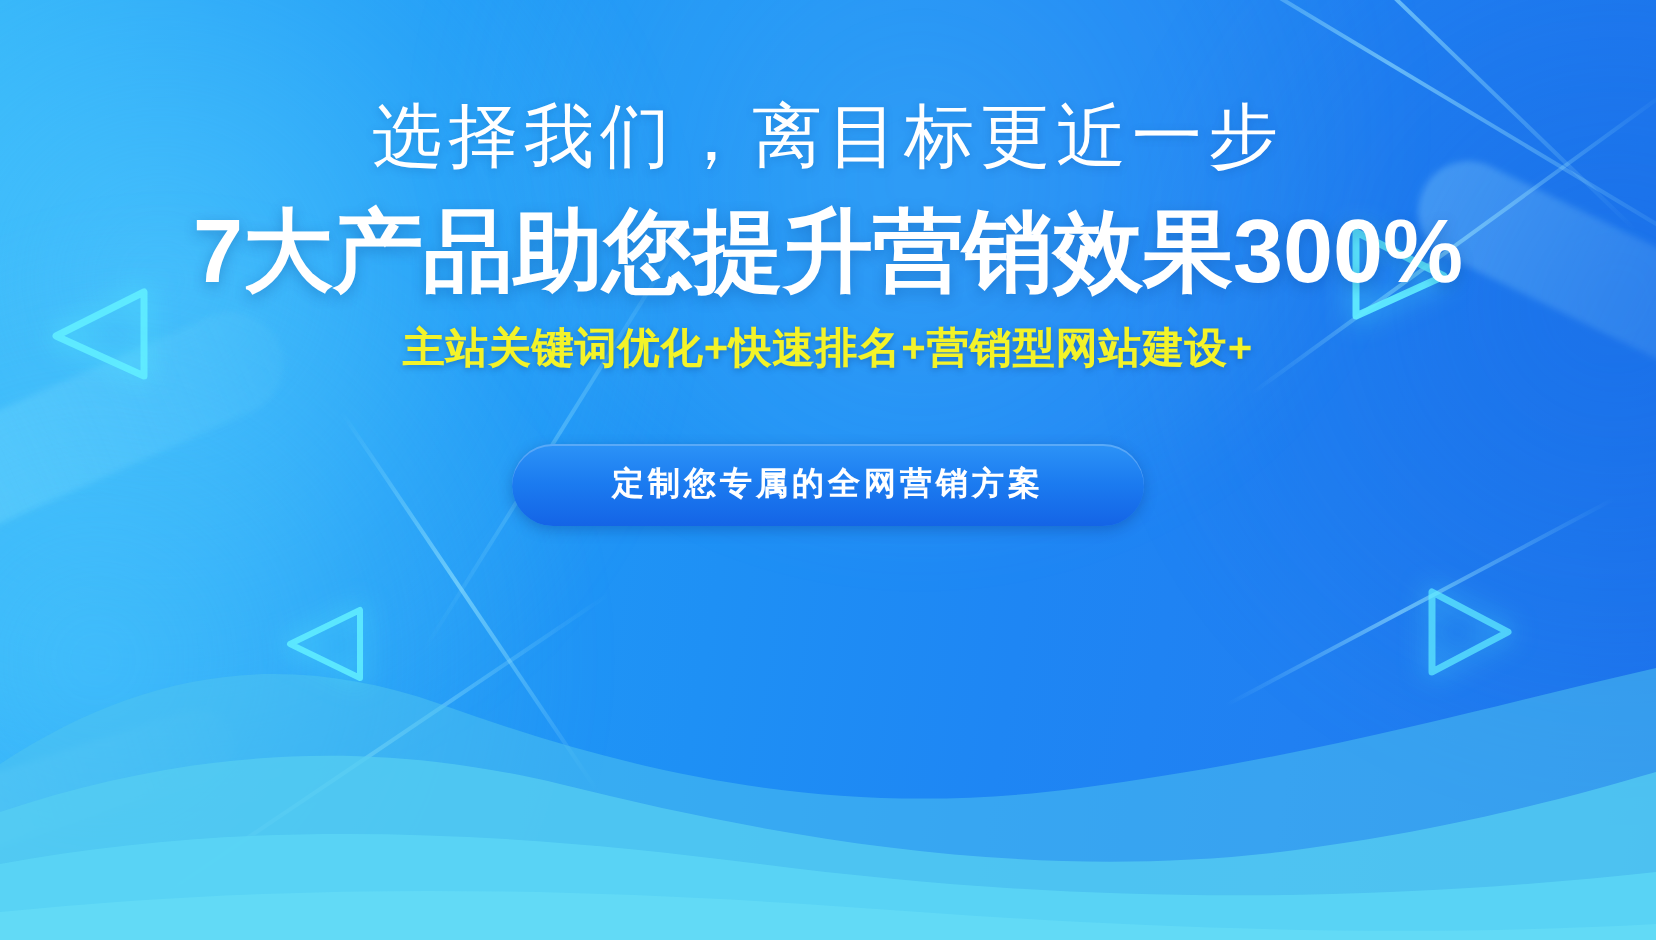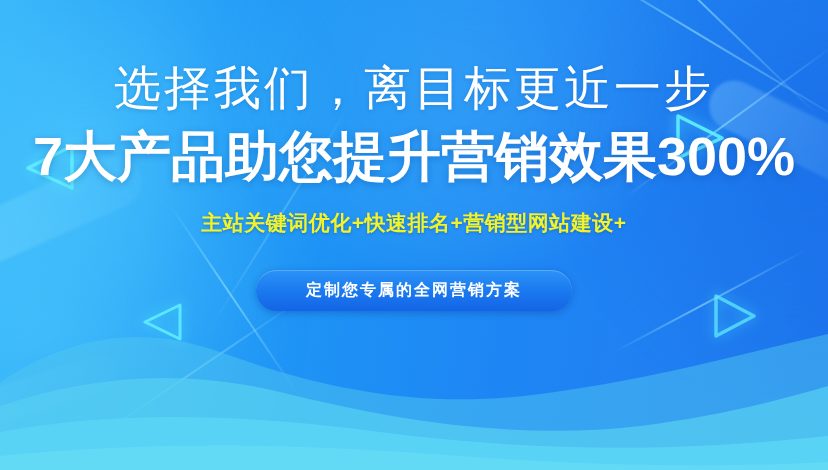--- a/index.html
+++ b/index.html
@@ -101,43 +101,43 @@
   .content {
     position: absolute;
     left: 0; top: 0;
     width: 828px; height: 470px;
     display: flex;
     flex-direction: column;
     align-items: center;
   }
 
   .line-1 {
-    margin-top: 60px;
-    font-size: 47px;
+    margin-top: 48px;
+    font-size: 35px;
     font-weight: 400;
     color: #ffffff;
     letter-spacing: 3px;
     line-height: 1.2;
     white-space: nowrap;
     text-shadow: 0 1px 4px rgba(10,70,150,0.25);
   }
 
   .headline {
     margin-top: 12px;
-    font-size: 54px;
+    font-size: 45px;
     font-weight: bold;
     color: #ffffff;
     letter-spacing: 0px;
     line-height: 1.05;
     white-space: nowrap;
     text-shadow: 0 2px 7px rgba(8,60,140,0.30);
   }
 
   .sub-lines {
-    margin-top: 22px;
+    margin-top: 10px;
     text-align: center;
   }
   .sub-line {
     font-size: 21px;
     font-weight: bold;
     color: #F3F329;
     letter-spacing: 0.5px;
     line-height: 1.55;
     white-space: nowrap;
     text-shadow: 0 1px 3px rgba(10,70,150,0.45);

